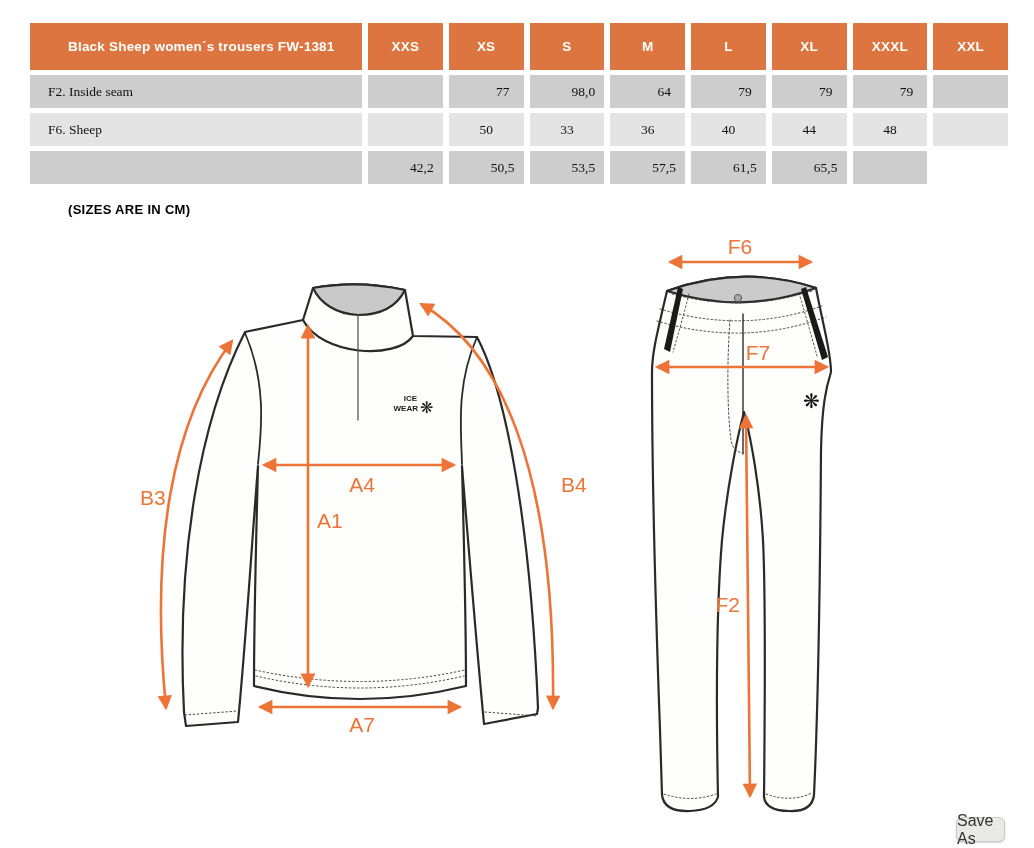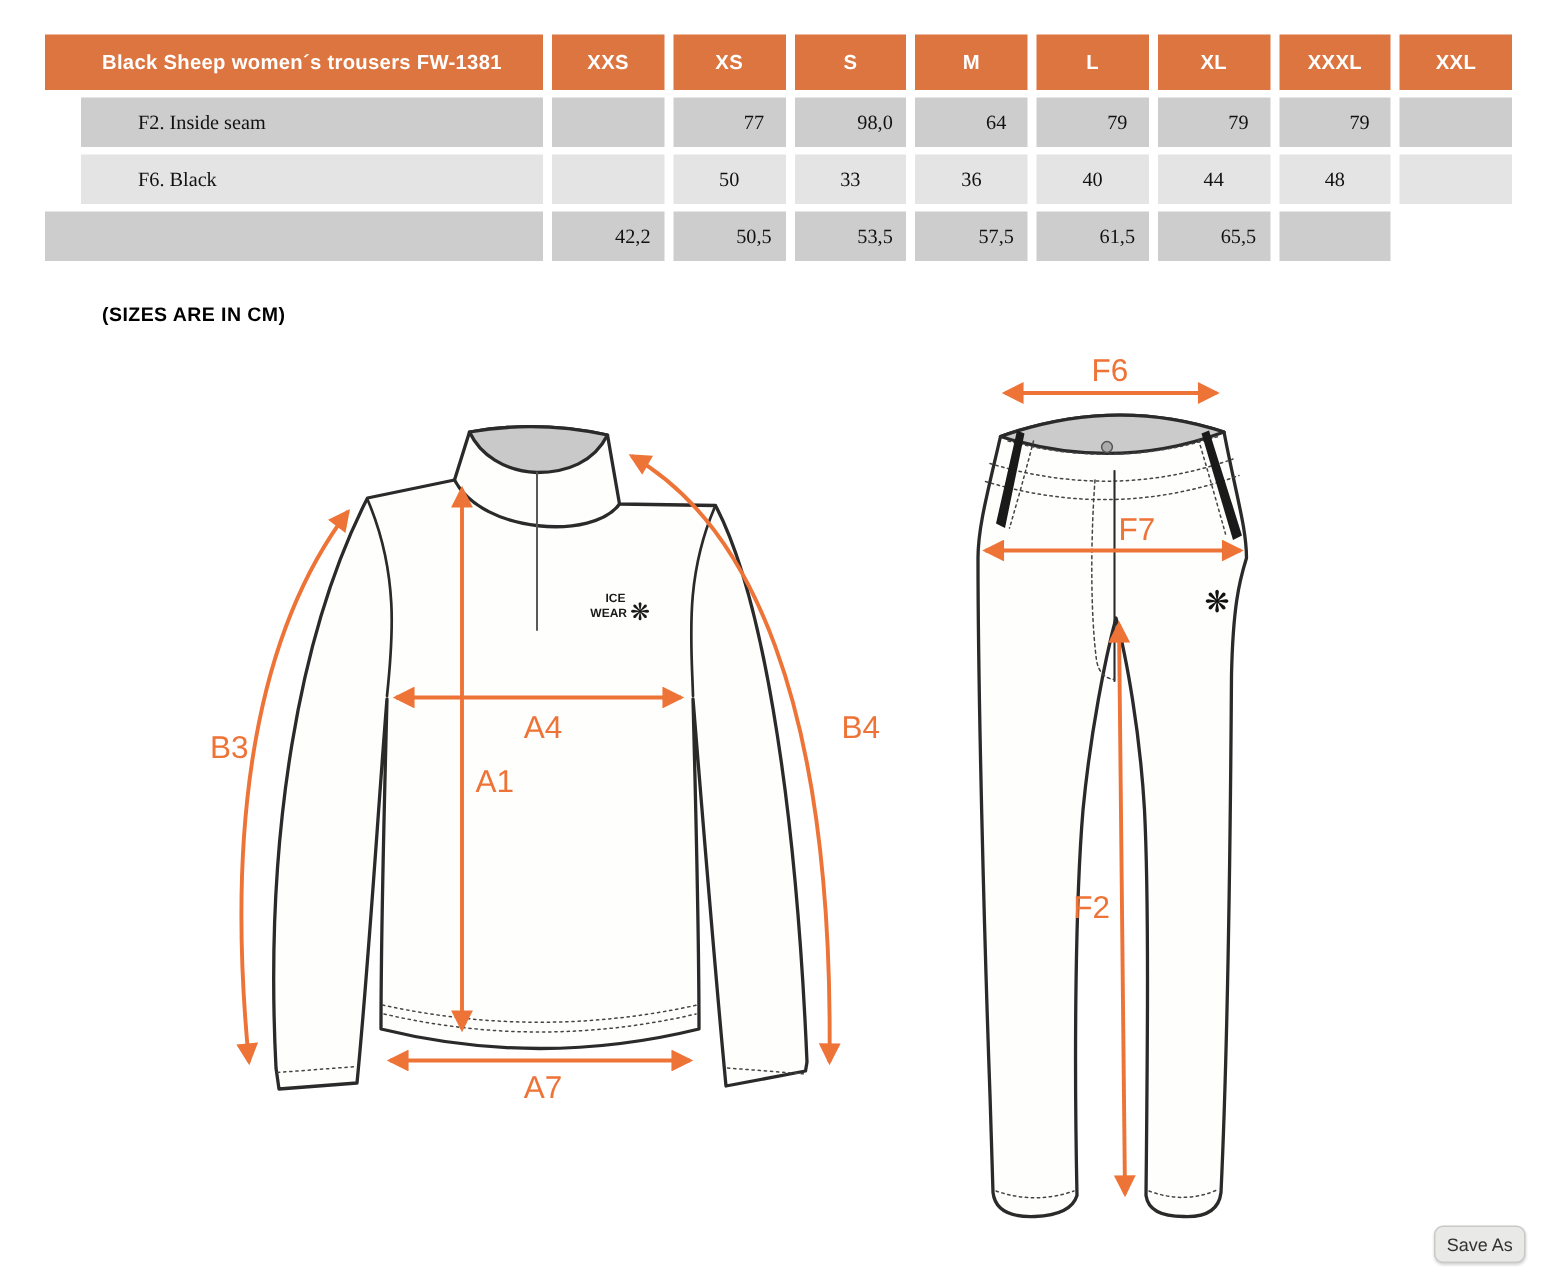--- a/index.html
+++ b/index.html
@@ -8,49 +8,49 @@
 
   
   .size-table{
     position:absolute; left:30px; top:23px; width:978px;
     display:grid;
     grid-template-columns:332px repeat(8,1fr);
     column-gap:6px; row-gap:5px;
   }
   .th{
     background:#DD7540; color:#ffffff; font-weight:bold; font-size:13.5px;
-    height:37px; display:flex; align-items:center; justify-content:center;
+    height:47px; display:flex; align-items:center; justify-content:center;
     letter-spacing:.2px;
   }
   .th.title{ justify-content:flex-start; padding-left:38px; }
   .td{
     height:33px; display:flex; align-items:center; justify-content:center;
     font-family:"Liberation Serif", serif; font-size:13.5px; color:#111;
   }
-  .td.lbl{ justify-content:flex-start; padding-left:38px;margin-left:24px; }
+  .td.lbl{ justify-content:flex-start; padding-left:18px; }
   .row-dark{ background:#CDCDCD;padding-left:33px; }
   .row-light{ background:#E4E4E4; }
 
   
   .sizes-note{
     position:absolute; left:68px; top:202px;
     color:#000000; font-size:13px; font-weight:bold; letter-spacing:.3px;
   }
 
   
   .diagrams{ position:absolute; left:0; top:228px; }
   .mlabel{ font-family:"Liberation Sans", sans-serif; font-size:21px; fill:#EE7337; }
   .logo-txt{ font-family:"Liberation Sans", sans-serif; fill:#1a1a1a; font-weight:bold; }
 
   
   .save-as{
-    position:absolute; left:956px; top:817px; width:61px; height:25px;
+    position:absolute; left:956px; top:817px; width:49px; height:25px;
     background:#e9e9e7; border:1px solid #c9c9c7; border-radius:6px;
     box-shadow:0 1px 2px rgba(0,0,0,.18);
-    font-size:12px; color:#333; display:flex; align-items:center; justify-content:center;
+    font-size:16px; color:#333; display:flex; align-items:center; justify-content:center;
     cursor:default;
   }
 </style>
 </head>
 <body>
 
 <div class="size-table">
   <div class="th title">Black Sheep women´s trousers FW-1381</div>
   <div class="th">XXS</div>
   <div class="th">XS</div>
@@ -64,21 +64,21 @@
   <div class="td lbl row-dark">F2. Inside seam</div>
   <div class="td row-dark"></div>
   <div class="td row-dark">77</div>
   <div class="td row-dark">98,0</div>
   <div class="td row-dark">64</div>
   <div class="td row-dark">79</div>
   <div class="td row-dark">79</div>
   <div class="td row-dark">79</div>
   <div class="td row-dark"></div>
 
-  <div class="td lbl row-light">F6. Black</div>
+  <div class="td lbl row-light">F6. Sheep</div>
   <div class="td row-light"></div>
   <div class="td row-light">50</div>
   <div class="td row-light">33</div>
   <div class="td row-light">36</div>
   <div class="td row-light">40</div>
   <div class="td row-light">44</div>
   <div class="td row-light">48</div>
   <div class="td row-light"></div>
 
   <div class="td row-dark"></div>

